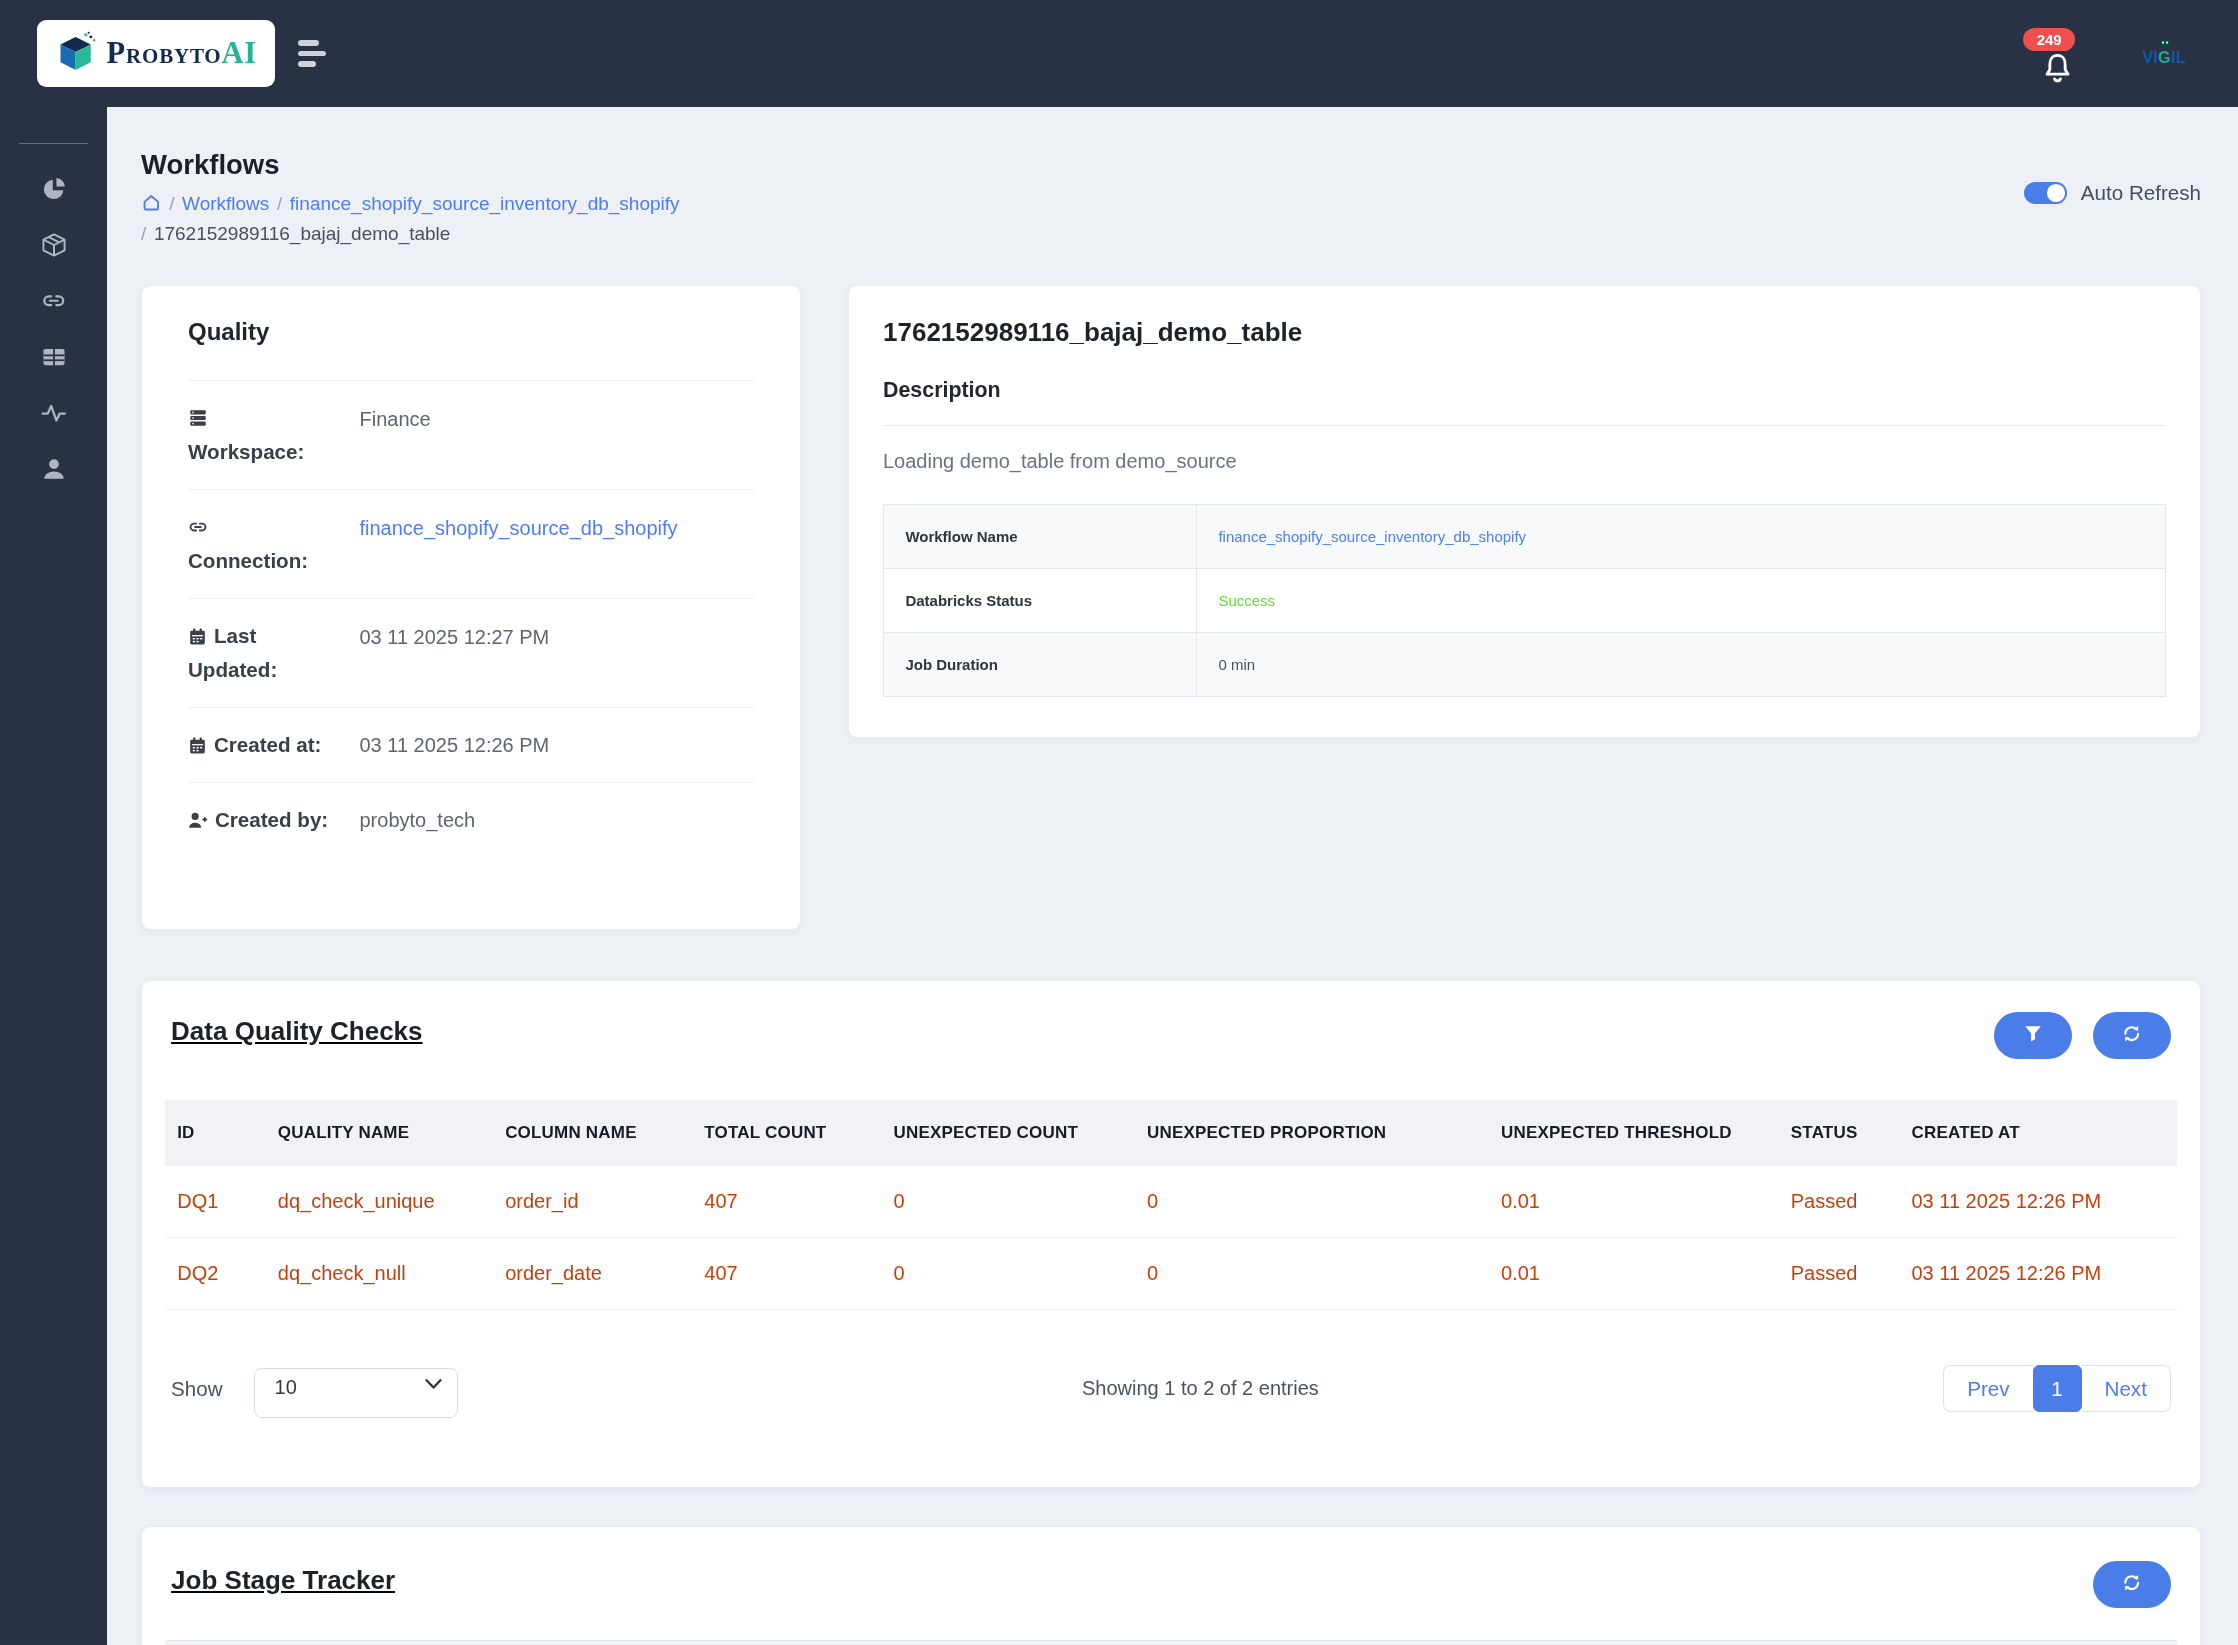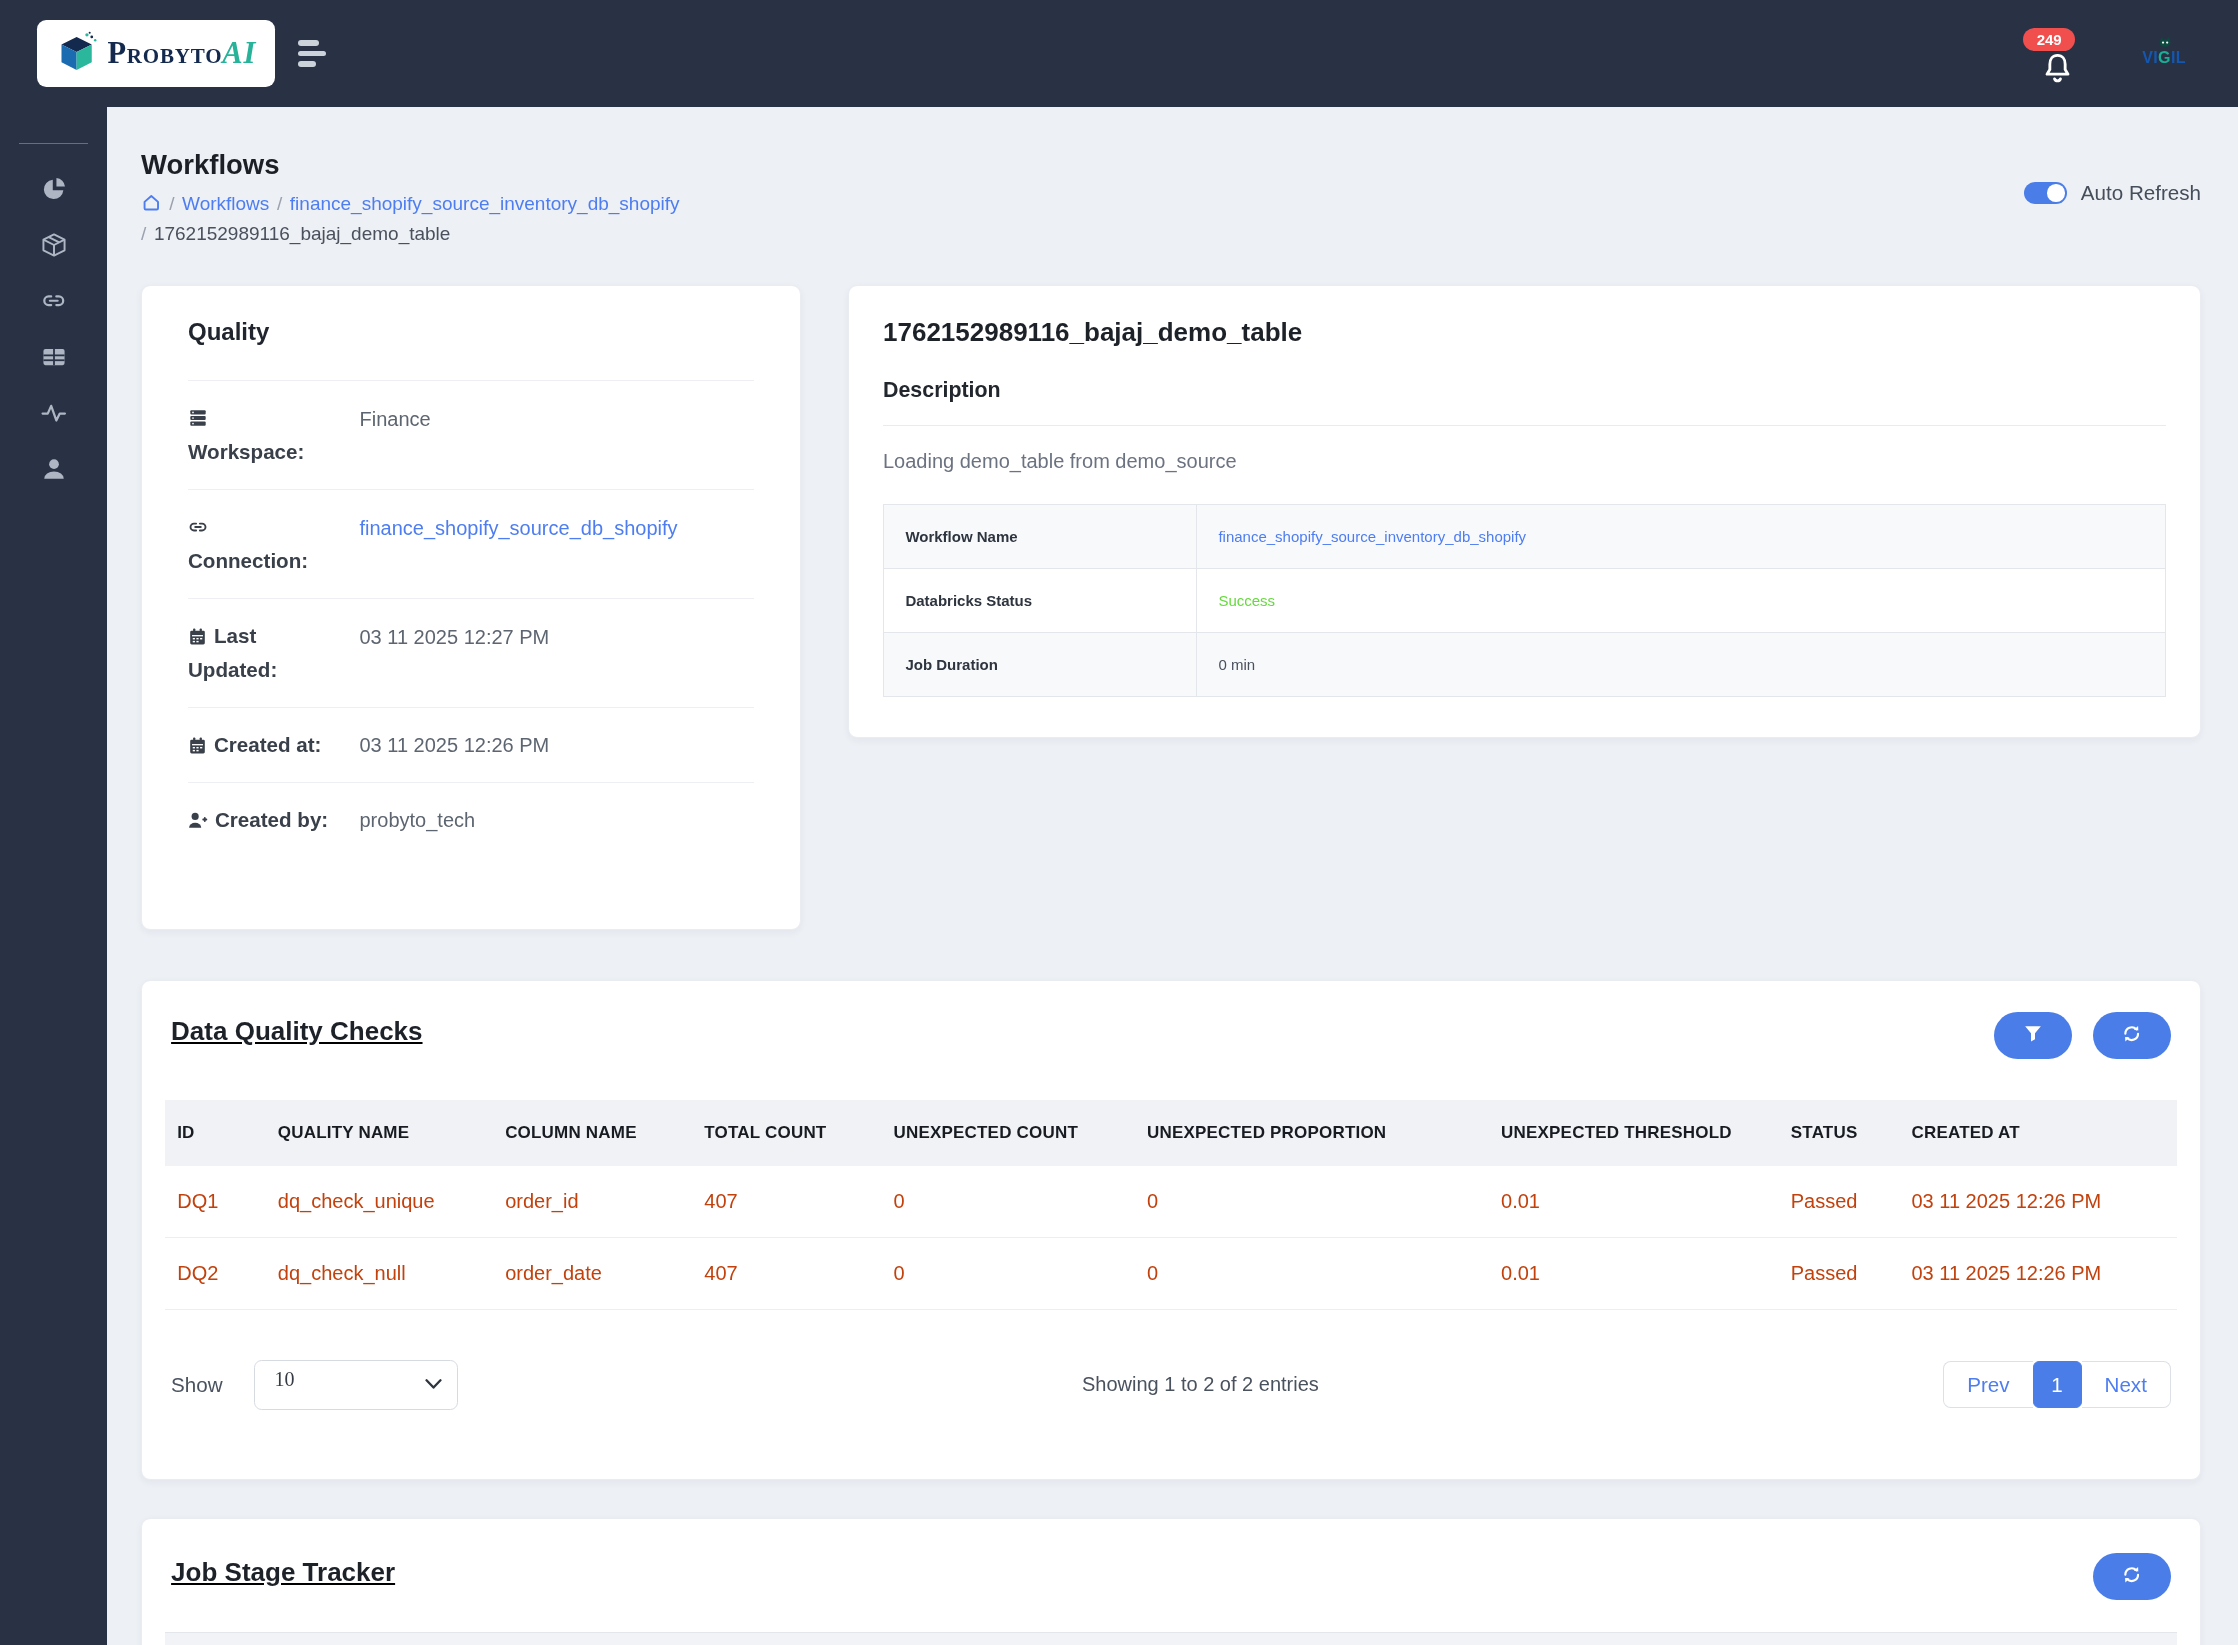--- a/index.html
+++ b/index.html
@@ -9,21 +9,21 @@
     -webkit-font-smoothing:antialiased;
   }
   
   .sidebar{position:absolute;left:0;top:0;bottom:0;width:107px;background:#283244;z-index:1;}
   .navbar{position:absolute;left:0;top:0;width:100%;height:107px;background:#283244;z-index:2;
     display:flex;align-items:center;}
   .brand-box{margin-left:37px;width:238px;height:67px;background:#ffffff;border-radius:9.2px;
     display:flex;align-items:center;justify-content:center;gap:7.6px;}
   .brand-text{font-family:"Liberation Serif",serif;font-variant:small-caps;font-weight:700;
     font-size:30.5px;color:#13294e;letter-spacing:0.8px;}
-  .brand-text .ai{color:#27b29a;font-style:italic;}
+  .brand-text .ai{color:#27b29a;}
   .topbar-menu{margin-left:23px;display:flex;flex-direction:column;gap:5.3px;cursor:pointer;}
   .topbar-menu i{display:block;height:5.3px;border-radius:3.1px;background:#ccd2da;}
   .topbar-menu i:nth-child(1){width:21.4px;}
   .topbar-menu i:nth-child(2){width:27.5px;}
   .topbar-menu i:nth-child(3){width:17.5px;}
   .nav-right{margin-left:auto;display:flex;align-items:center;gap:61px;margin-right:53px;}
   .bell-wrap{position:relative;width:46px;height:61px;}
   .bell-wrap svg{position:absolute;left:4.6px;top:27.5px;}
   .badge{position:absolute;left:-12.2px;top:4.6px;min-width:34px;padding:3.1px 9.2px;background:#f14e4e;
     border-radius:15.3px;color:#fff;font-size:15px;font-weight:700;text-align:center;}
@@ -80,21 +80,21 @@
   .dq-table{width:100%;border-collapse:collapse;table-layout:fixed;margin-top:41px;}
   .dq-table thead th{background:#f0f2f5;text-align:left;font-size:17px;font-weight:700;color:#181c22;
     padding:23px 12.2px;letter-spacing:0.2px;}
   .dq-table tbody td{padding:24px 12.2px;font-size:20px;color:#c2410c;border-bottom:0.8px solid #eceef2;}
   
   .dq-footer{display:flex;align-items:center;margin-top:50px;padding:0 6.1px;}
   .show-group{display:flex;align-items:center;gap:31px;font-size:20.6px;color:#49525e;}
   .select-wrap{position:relative;width:204px;}
   .select-wrap select{width:100%;height:50px;border:0.8px solid #d6dbe2;border-radius:7.6px;background:#fff;
     font-size:20px;color:#343b45;padding:0 46px 12px 20px;appearance:none;-webkit-appearance:none;
-    font-family:Liberation Serif, serif;cursor:pointer;}
+    font-family:Liberation Sans, sans-serif;cursor:pointer;margin-top:8px;}
   .select-wrap svg{position:absolute;right:15.3px;top:18.3px;pointer-events:none;}
   .dq-info{flex:1;text-align:center;font-size:20px;color:#4a525e;}
   .pager{display:flex;align-items:stretch;}
   .page-btn{height:47px;display:flex;align-items:center;justify-content:center;padding:0 23px;
     background:#fff;border:0.8px solid #dde1e7;color:#4d7df0;font-size:20.6px;cursor:pointer;box-sizing:border-box;}
   .page-btn.prev{border-radius:7.6px 0 0 7.6px;border-right:none;}
   .page-btn.next{border-radius:0 7.6px 7.6px 0;border-left:none;}
   .page-btn.active{background:#4a7de8;border-color:#4a7de8;color:#fff;border-radius:6.1px;min-width:49px;padding:0 10.7px;}
   
   .jst-card{margin-top:38px;padding:34px 23px 0;height:229px;overflow:hidden;}

